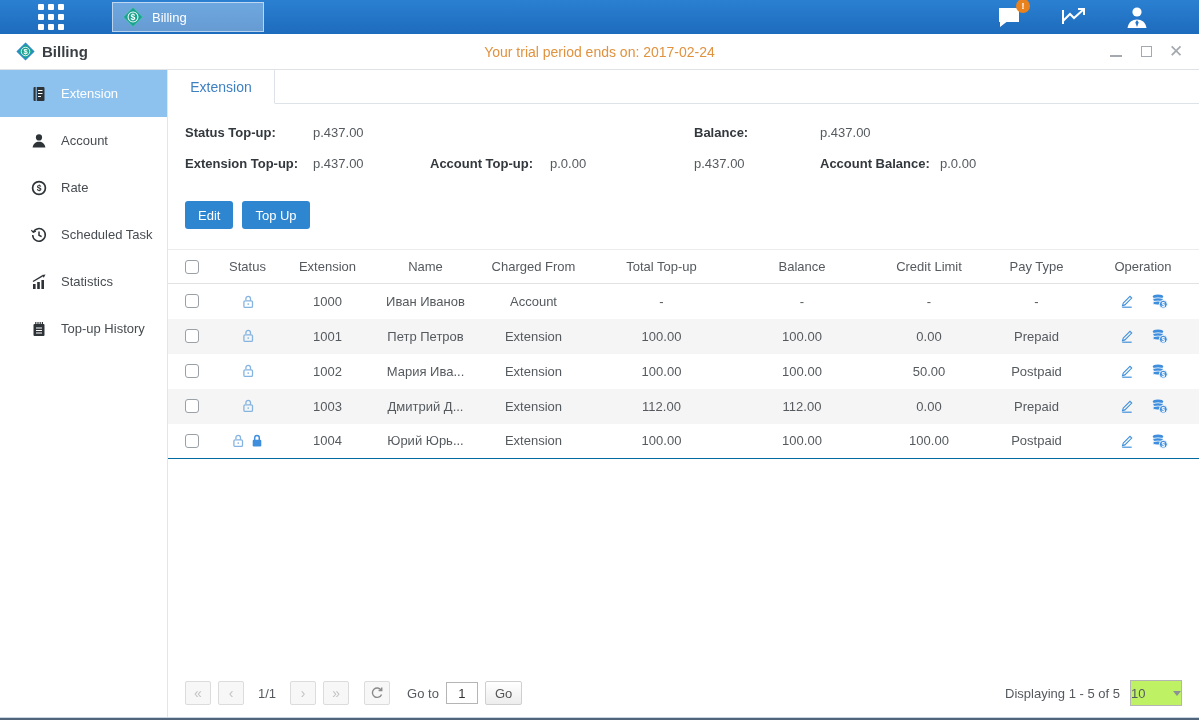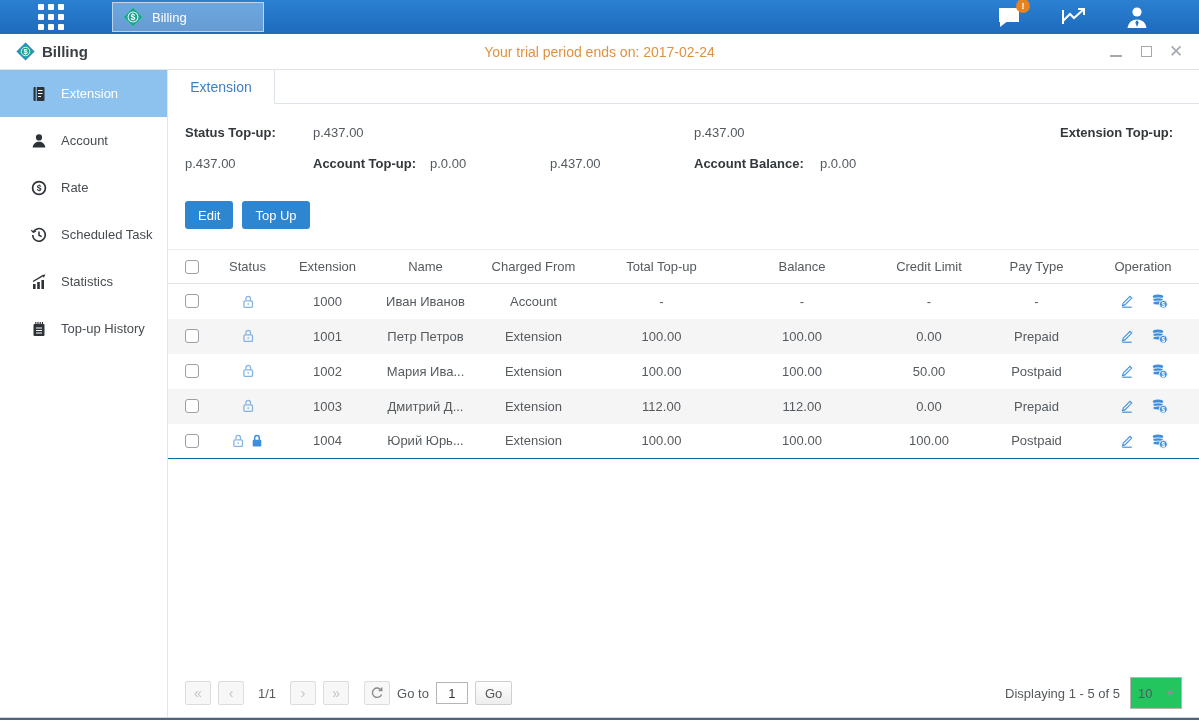--- a/index.html
+++ b/index.html
@@ -57,25 +57,25 @@
   .op-icons { display:flex; align-items:center; justify-content:center; gap:16px; }
   .op-icons svg { cursor:pointer; }
 
   .spacer { flex:1; }
 
   
   .pagination { height:48px; flex:0 0 48px; display:flex; align-items:center; padding:0 17px; gap:7px; font-size:13px; color:#555a5f; }
   .pg-btn { width:26px; height:24px; border:1px solid #dcdcdc; background:#f7f7f7; border-radius:2px; display:flex; align-items:center; justify-content:center; color:#c3c3c3; font-size:14px; cursor:pointer; }
   .pg-ind { margin:0 7px; color:#555a5f; }
   .pg-refresh { margin-left:8px; color:#8a8a8a; }
-  .pg-goto-label { }
+  .pg-goto-label { margin-left:10px; }
   .pg-input { width:32px; height:22px; border:1px solid #b5b5b5; text-align:center; font-size:13px; color:#333; font-family:inherit; }
   .pg-go { height:24px; padding:0 9px; border:1px solid #cfcfcf; background:linear-gradient(#ffffff,#ededed); border-radius:2px; font-size:13px; color:#555; font-family:inherit; cursor:pointer; }
   .pg-right { margin-left:auto; display:flex; align-items:center; gap:10px; }
-  .pg-select { width:52px; height:32px; border:1px solid #b5b5b5; background:#22c55e; display:flex; align-items:center; justify-content:space-between; padding:0 7px; cursor:pointer; }
+  .pg-select { width:52px; height:26px; border:1px solid #b5b5b5; background:#bef264; display:flex; align-items:center; justify-content:space-between; padding:0 0; cursor:pointer; }
   .caret { width:0; height:0; border-left:4px solid transparent; border-right:4px solid transparent; border-top:5px solid #8a9096; }
   .bottom-strip { height:3px; flex:0 0 3px; background:#50657c; border-top:1px solid #c9d6e2; }
 </style>
 </head>
 <body>
 
 <div class="window">
 
   <div class="topbar">
     <div class="grid-icon">
@@ -212,20 +212,21 @@
     <main class="content">
       <div class="tabstrip">
         <div class="tab">Extension</div>
       </div>
 
       <div class="summary">
         <span class="lab">Status Top-up:</span>
         <span class="val">p.437.00</span>
         <span></span>
           <span></span>
+        <span class="lab">Balance:</span>
         <span class="val">p.437.00</span>
         <span></span>
           <span></span>
         <span class="lab">Extension Top-up:</span>
         <span class="val">p.437.00</span>
         <span class="lab">Account Top-up:</span>
         <span class="val">p.0.00</span>
         <span class="val">p.437.00</span>
         <span class="lab">Account Balance:</span>
         <span class="val">p.0.00</span>

